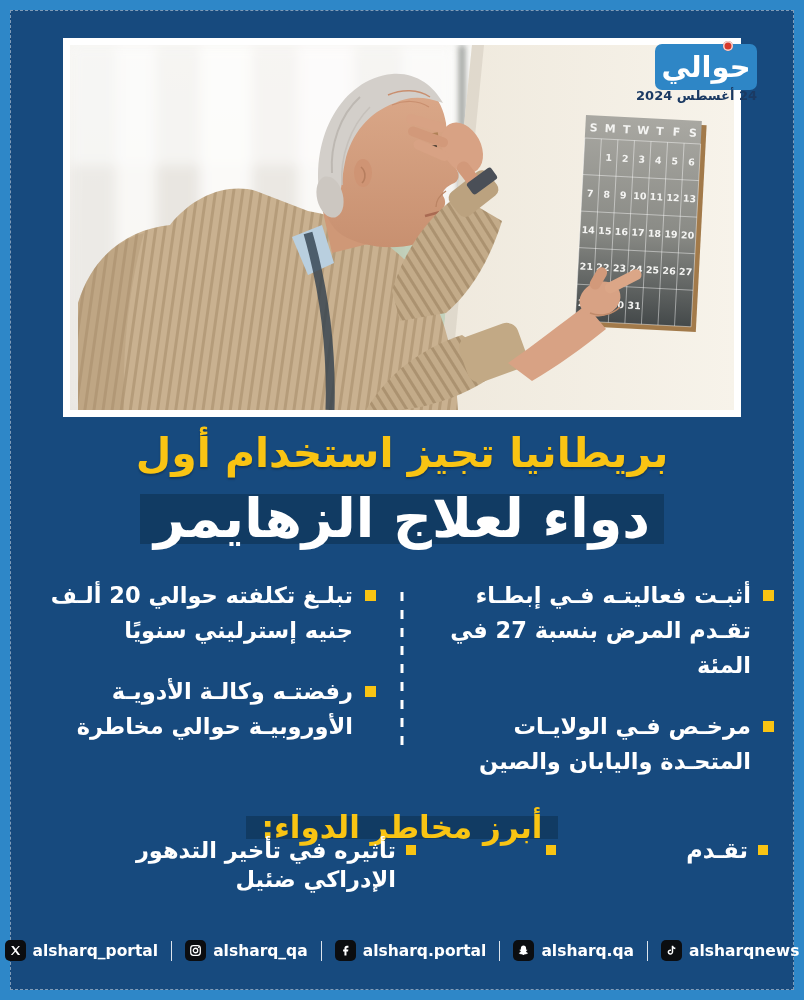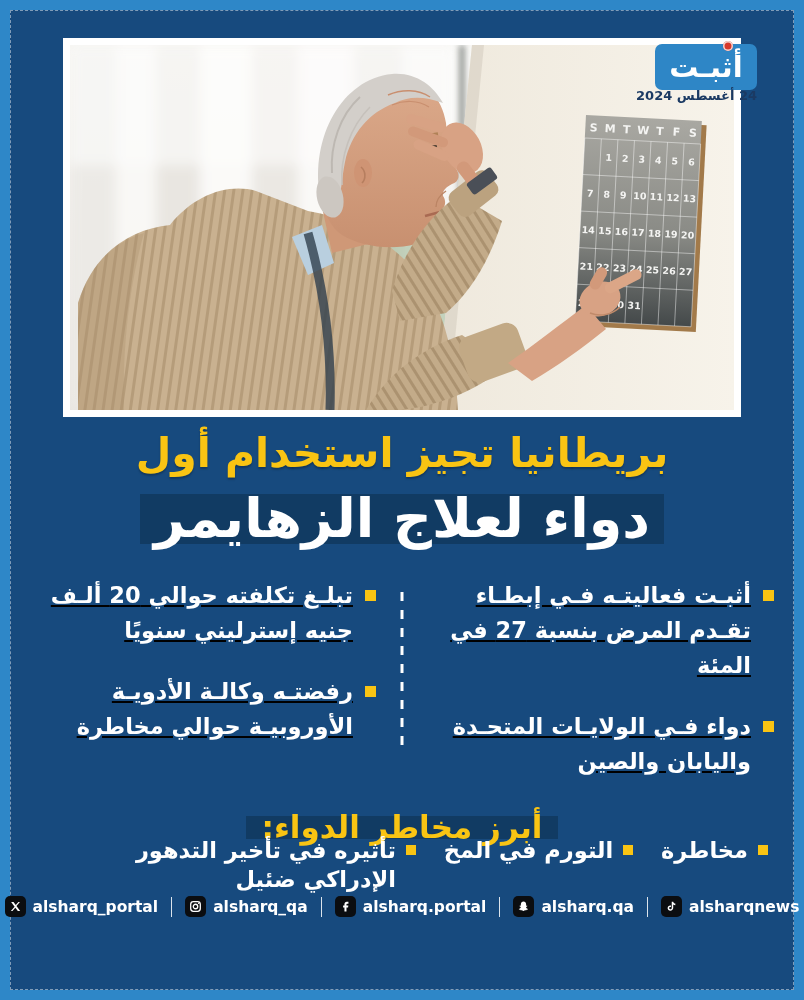--- a/index.html
+++ b/index.html
@@ -19,37 +19,37 @@
   .logo-date{position:absolute;top:88px;right:47px;direction:rtl;color:#1b3a63;font-size:13px;font-weight:bold;}
 
   
   .headline{position:absolute;left:0;right:0;top:428px;text-align:center;direction:rtl;line-height:1.25;}
   .headline .l1{color:#f9c413;font-size:41px;font-weight:800;text-shadow:0 2px 2px rgba(0,0,0,.25);}
   .headline .l2{display:inline-block;margin-top:6px;color:#ffffff;font-size:54px;font-weight:800;padding:0 14px;
       background:linear-gradient(to bottom,transparent 13%,#113b63 13%,#113b63 87%,transparent 87%);}
 
   
   .facts{position:absolute;top:578px;left:30px;right:30px;display:flex;direction:rtl;gap:52px;}
-  .facts-col{flex:1;display:flex;flex-direction:column;gap:26px;text-decoration:underline;}
+  .facts-col{flex:1;display:flex;flex-direction:column;gap:26px;}
   .fact{display:flex;gap:12px;align-items:flex-start;color:#fff;font-size:22.5px;font-weight:700;line-height:1.55;text-align:right;}
   .fact b{font-weight:900;}
   .bullet{flex:0 0 auto;width:11px;height:11px;background:#f9c413;margin-top:12px;}
   .divider{position:absolute;left:50%;top:14px;height:162px;width:3px;transform:translateX(-50%);
       background:repeating-linear-gradient(180deg,#fff 0 9px,transparent 9px 18px);}
 
   
   .risks-title{position:absolute;left:0;right:0;top:770px;text-align:center;direction:rtl;}
   .risks-title span{display:inline-block;color:#f9c413;font-size:31px;font-weight:800;padding:0 16px;
       background:linear-gradient(to bottom,transparent 20%,#113b63 20%,#113b63 84%,transparent 84%);margin-top:39px;}
   .risks-row{position:absolute;top:836px;left:36px;right:36px;display:flex;direction:rtl;justify-content:space-between;align-items:flex-start;}
   .risk{display:flex;gap:10px;align-items:flex-start;color:#fff;font-size:22.5px;font-weight:800;line-height:1.3;text-align:right;max-width:380px;}
   .risk .bullet{margin-top:9px;width:10px;height:10px;}
 
   
-  .footer{position:absolute;left:0;right:0;top:896px;display:flex;direction:ltr;justify-content:center;align-items:center;gap:11px;}
+  .footer{position:absolute;left:0;right:0;top:940px;display:flex;direction:ltr;justify-content:center;align-items:center;gap:11px;}
   .acct{display:flex;align-items:center;gap:7px;color:#fff;font-size:15.5px;font-weight:bold;}
   .icon-box{width:21px;height:21px;border-radius:5px;background:#0b0d10;display:flex;align-items:center;justify-content:center;}
   .icon-box svg{width:15px;height:15px;display:block;}
   .sep{width:1px;height:20px;background:rgba(255,255,255,.85);margin:0 2px;}
 </style>
 </head>
 <body>
 
 <div class="canvas">
   <div class="panel"></div>
@@ -224,39 +224,39 @@
         <path d="M438,318 C464,300 492,278 516,260 L536,284 C514,302 486,322 462,336 Z" fill="#d8a284"></path>
         <ellipse cx="530" cy="254" rx="21" ry="17" transform="rotate(-22 530 254)" fill="#d8a284"></ellipse>
         <rect x="-3" y="-5.5" width="40" height="11" rx="5.5" transform="translate(538,244) rotate(-27)" fill="#dba687"></rect>
         <rect x="-4" y="-5" width="24" height="11" rx="5.5" transform="translate(524,240) rotate(-60)" fill="#d2997a"></rect>
         <path d="M520,268 C530,272 542,270 550,262" stroke="#c08a6a" stroke-width="1.6" fill="none"></path>
       </g>
     </svg>
   </div>
 
   <div class="logo">
-    <span>أثبـت</span>
+    <span>حوالي</span>
     <span class="logo-dot"></span>
   </div>
   <div class="logo-date">24 أغسطس 2024</div>
 
   <div class="headline">
     <div class="l1">بريطانيا تجيز استخدام أول</div>
     <div><span class="l2">دواء لعلاج الزهايمر</span></div>
   </div>
 
   <div class="facts">
     <div class="facts-col">
       <div class="fact">
         <span class="bullet"></span>
         <span><span>أثبـت فعاليتـه فـي إبطـاء تقـدم المرض بنسبة </span><b>27</b><span> في المئة</span></span>
       </div>
       <div class="fact">
         <span class="bullet"></span>
-        <span><span>دواء فـي الولايـات المتحـدة واليابان والصين</span><b></b><span></span></span>
+        <span><span>مرخـص فـي الولايـات المتحـدة واليابان والصين</span><b></b><span></span></span>
       </div>
     </div>
     <div class="facts-col">
       <div class="fact">
         <span class="bullet"></span>
         <span><span>تبلـغ تكلفته حوالي </span><b>20 ألـف</b><span> جنيه إسترليني سنويًا</span></span>
       </div>
       <div class="fact">
         <span class="bullet"></span>
         <span><span>رفضتـه وكالـة الأدويـة الأوروبيـة حوالي مخاطرة</span><b></b><span></span></span>
@@ -264,25 +264,24 @@
     </div>
     <div class="divider"></div>
   </div>
 
   <div class="risks-title">
     <span>أبرز مخاطر الدواء:</span>
   </div>
   <div class="risks-row">
     <div class="risk">
       <span class="bullet"></span>
-      <span>مخاطرة</span>
+      <span>تقـدم</span>
     </div>
     <div class="risk">
       <span class="bullet"></span>
-      <span>التورم في المخ</span>
     </div>
     <div class="risk">
       <span class="bullet"></span>
       <span>تأثيره في تأخير التدهور الإدراكي ضئيل</span>
     </div>
   </div>
 
   <div class="footer">
     <div class="acct">
       <span class="icon-box">

